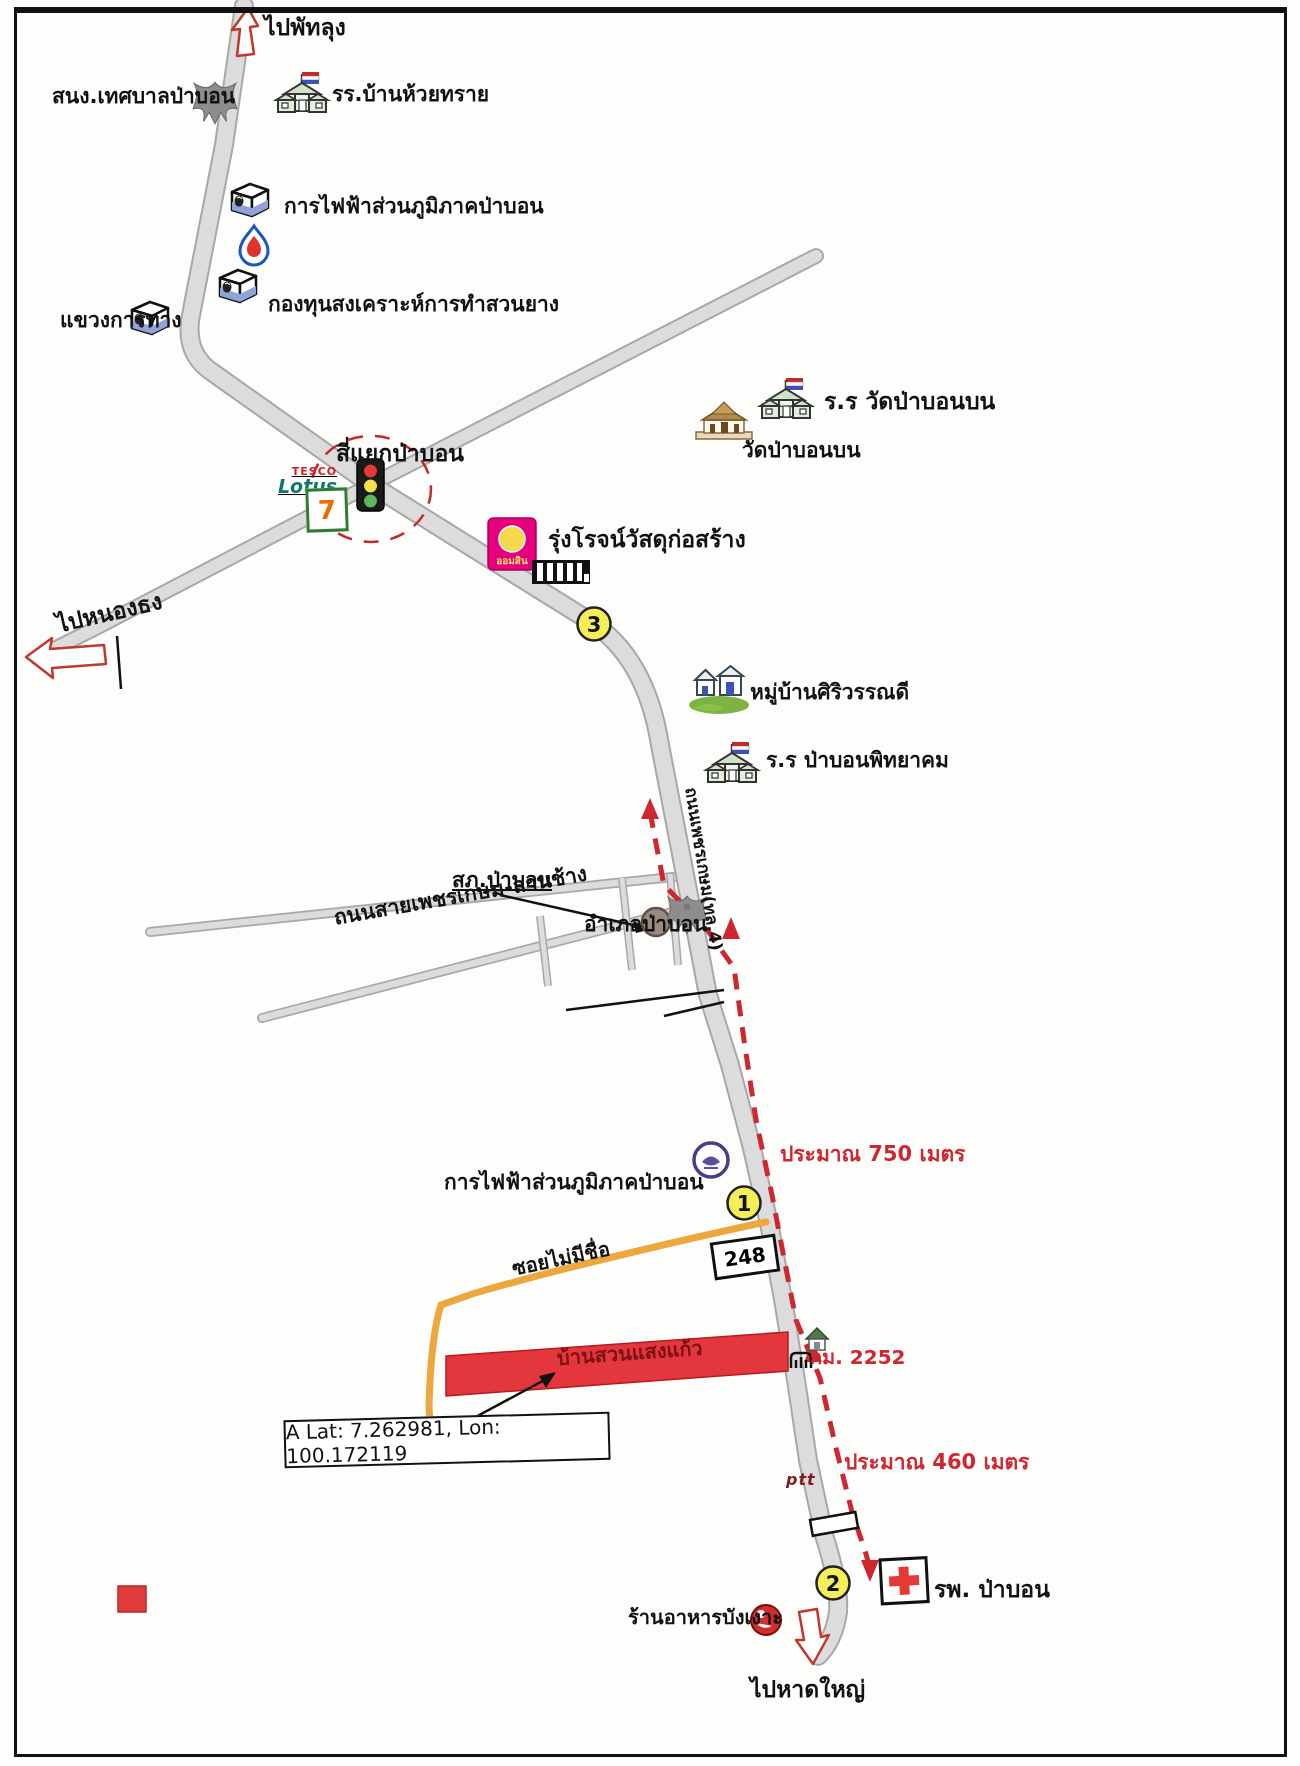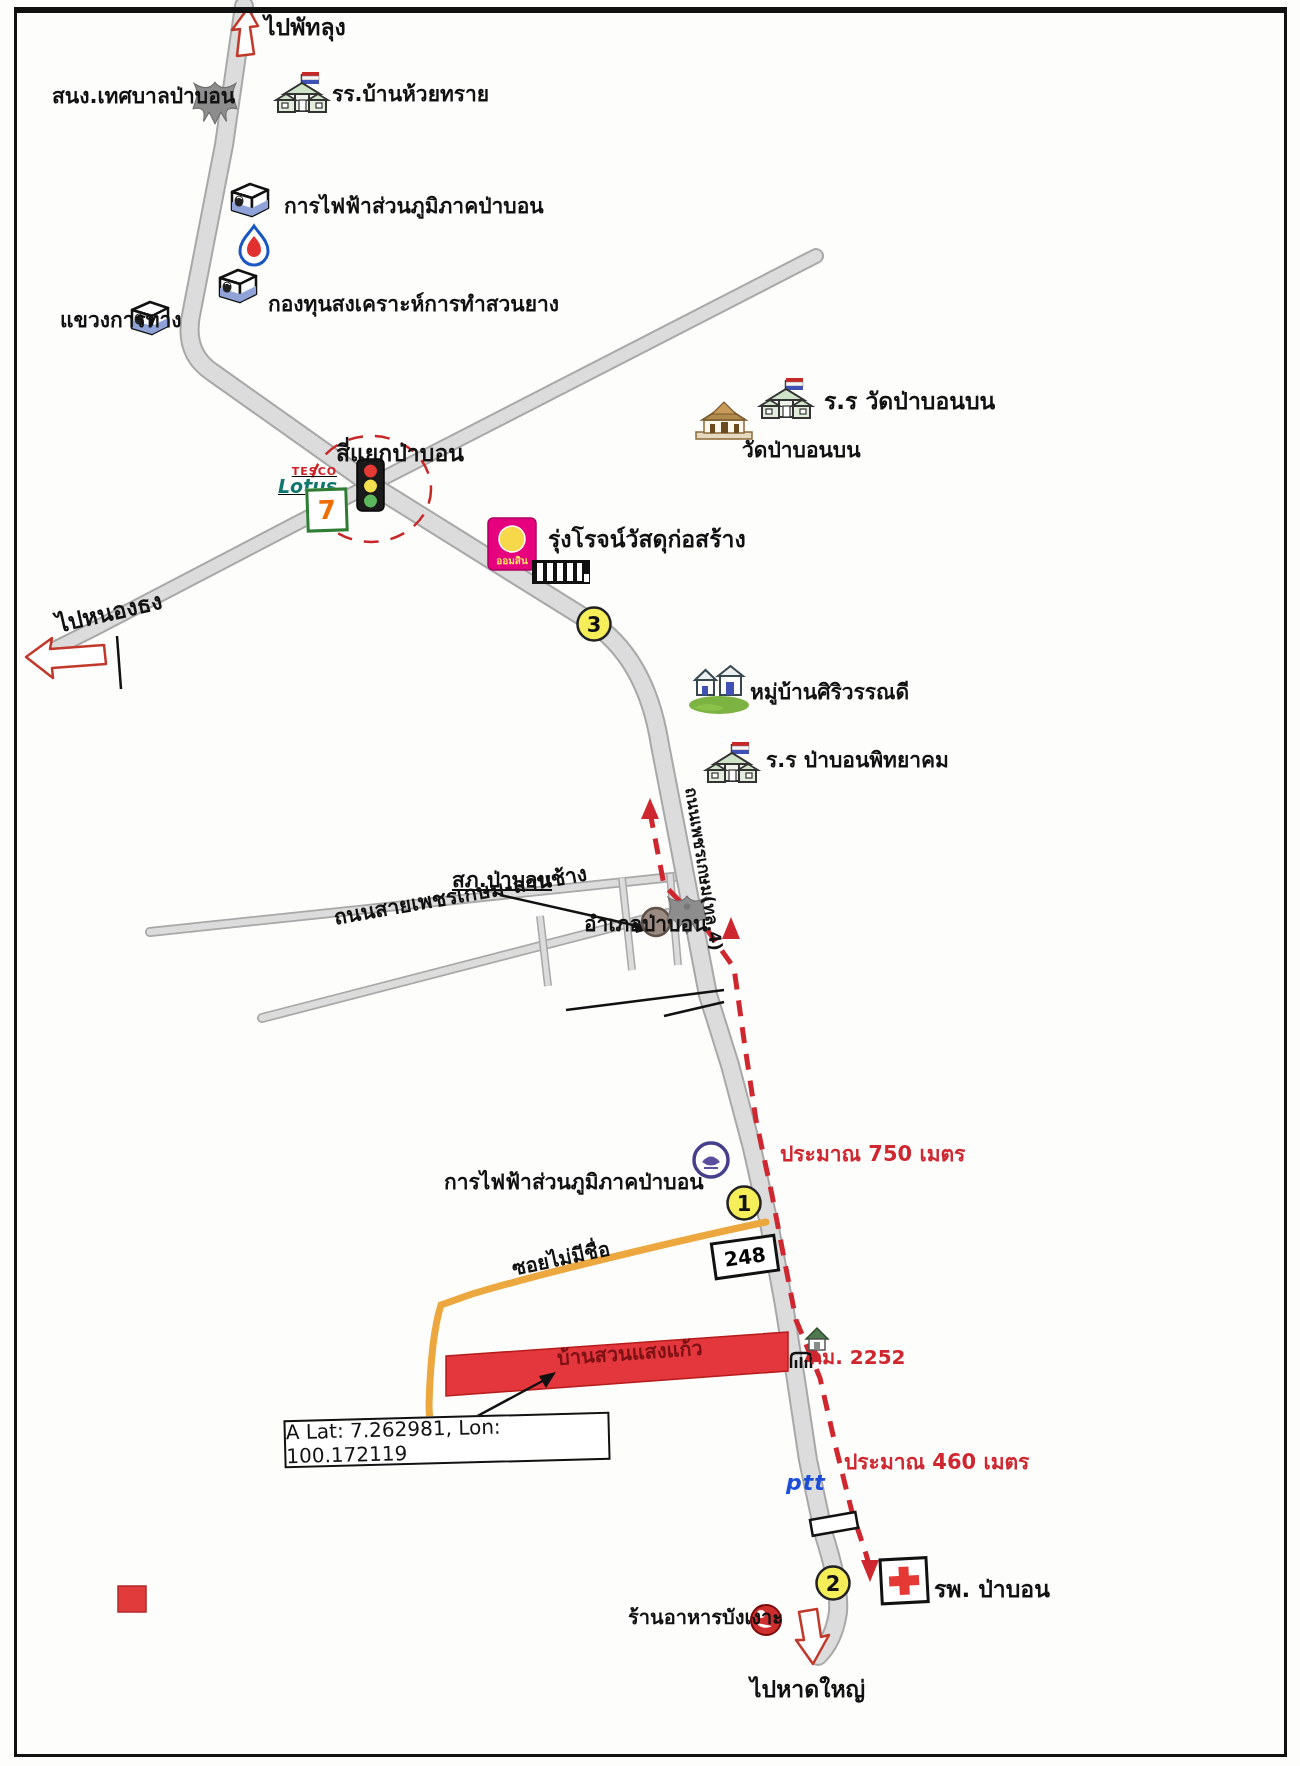--- a/index.html
+++ b/index.html
@@ -37,22 +37,22 @@
   .tesco{position:absolute;left:278px;top:466px;text-align:right;line-height:1;text-decoration:underline;}
   .tesco .t1{color:#d21f26;font-size:11px;font-weight:bold;letter-spacing:1px;}
   .tesco .t2{color:#0f766e;font-size:19px;font-weight:bold;font-style:italic;}
   .seven{
     position:absolute;left:306px;top:488px;width:36px;height:38px;
     border:3px solid #2e7d32;background:#fff;display:flex;align-items:center;
     justify-content:center;font-size:26px;font-weight:bold;color:#ef6c00;
     transform:rotate(-2deg);
   }
   .pttlogo{
-    position:absolute;left:786px;top:1470px;font-size:22px;font-weight:bold;
-    font-style:italic;color:#1d4ed8;letter-spacing:1px;
+    position:absolute;left:786px;top:1470px;font-size:16px;font-weight:bold;
+    font-style:italic;color:#7f1d1d;letter-spacing:1px;
   }
   .bannertext{
     position:absolute;left:556px;top:1342px;font-size:20px;font-weight:bold;
     color:#7c1113;transform:rotate(-4deg);transform-origin:left top;white-space:nowrap;
   }
 </style>
 </head>
 <body>
 
 <div class="stage">

